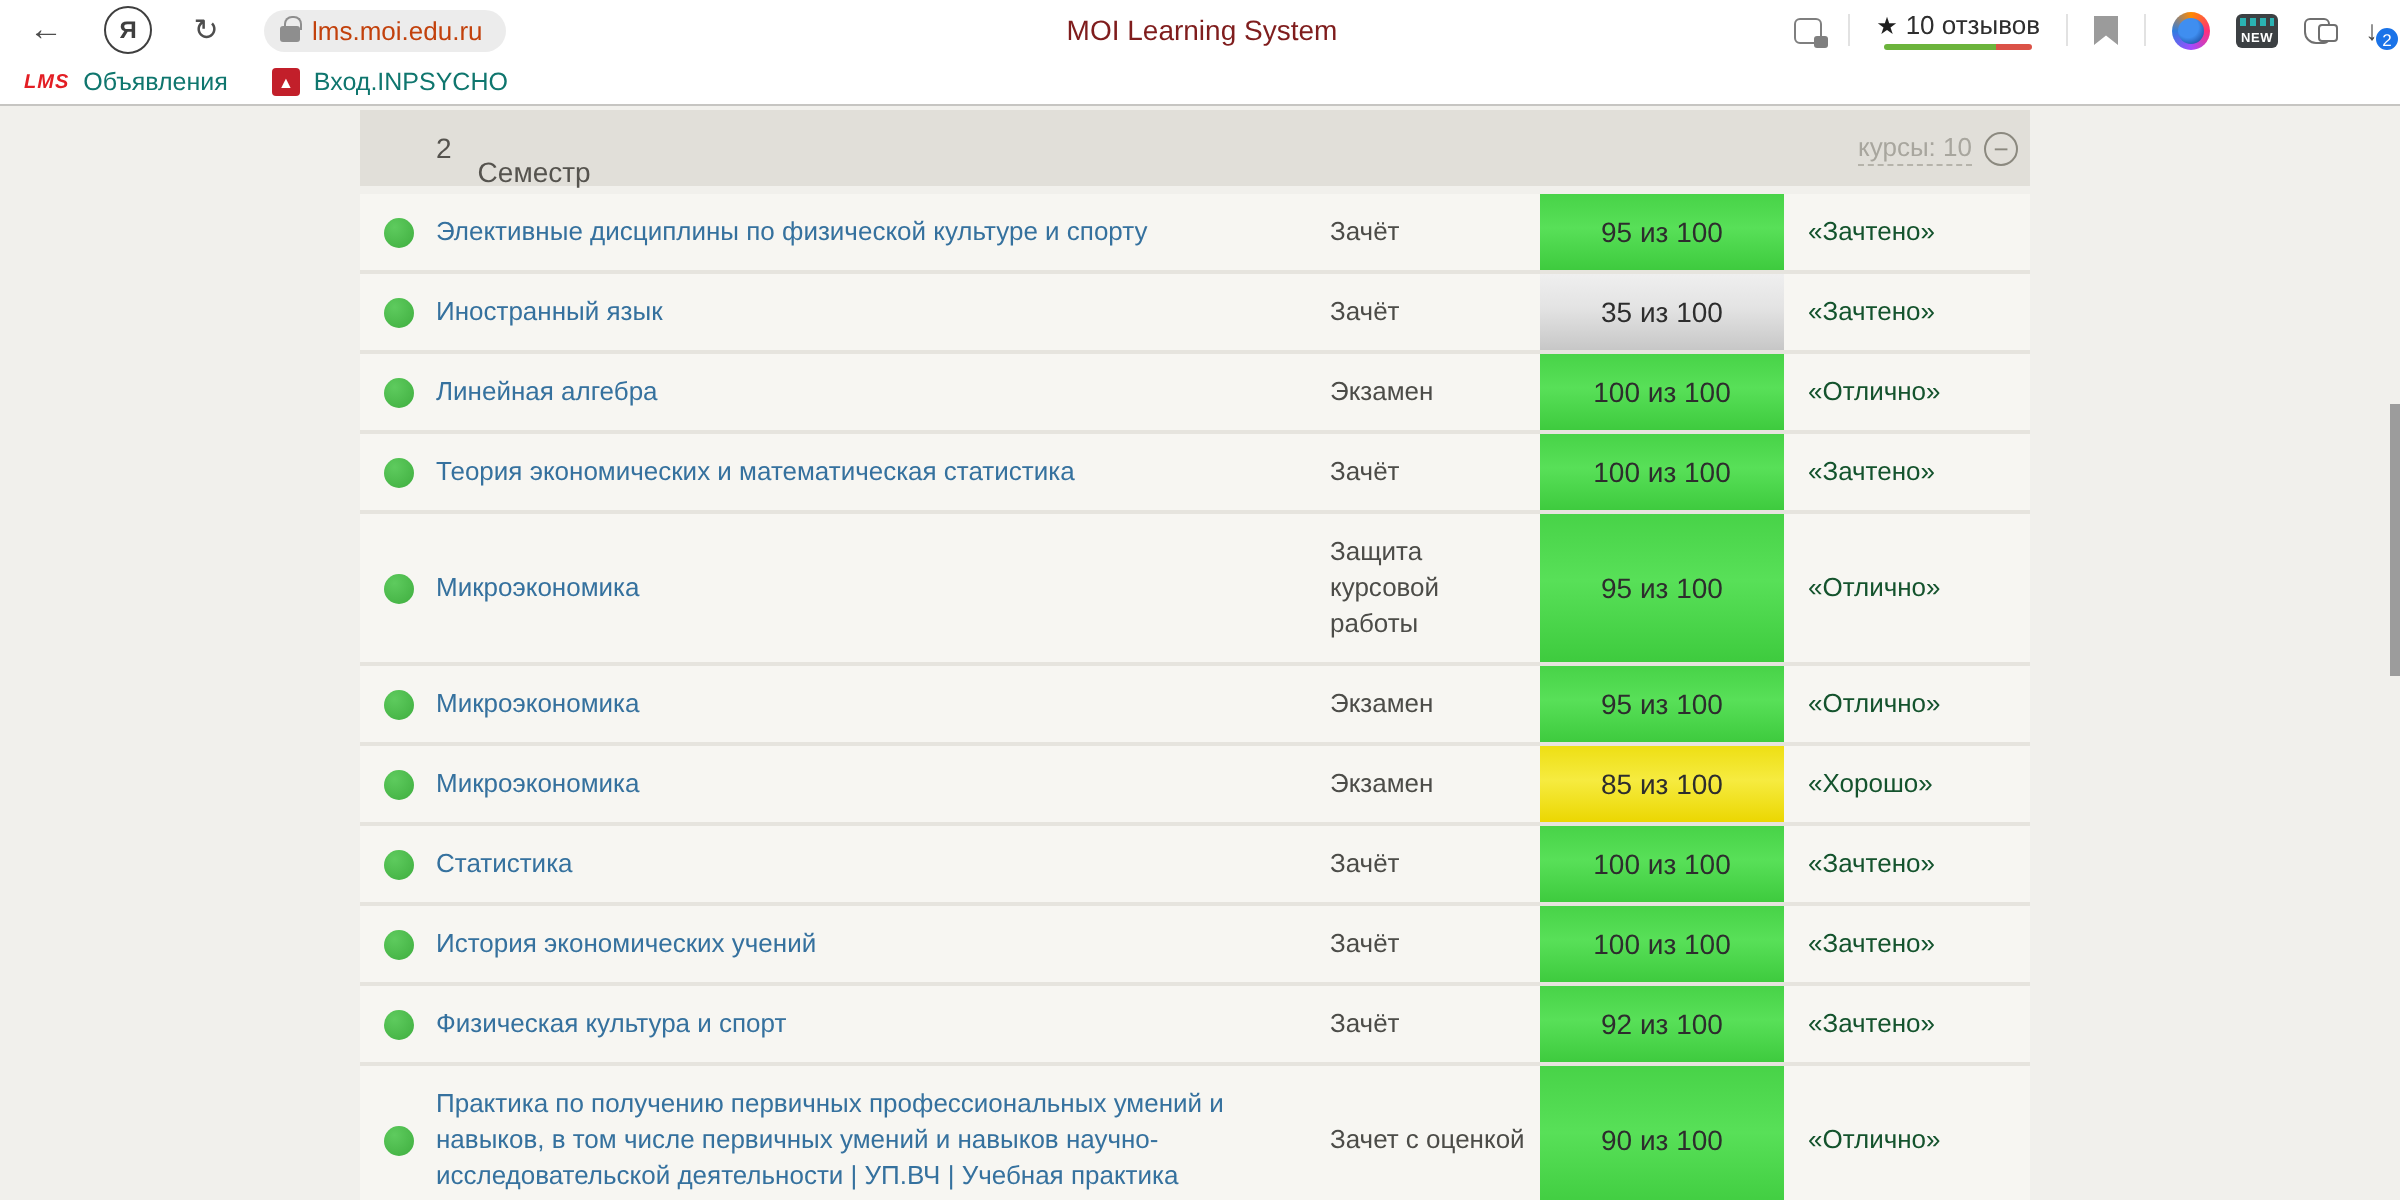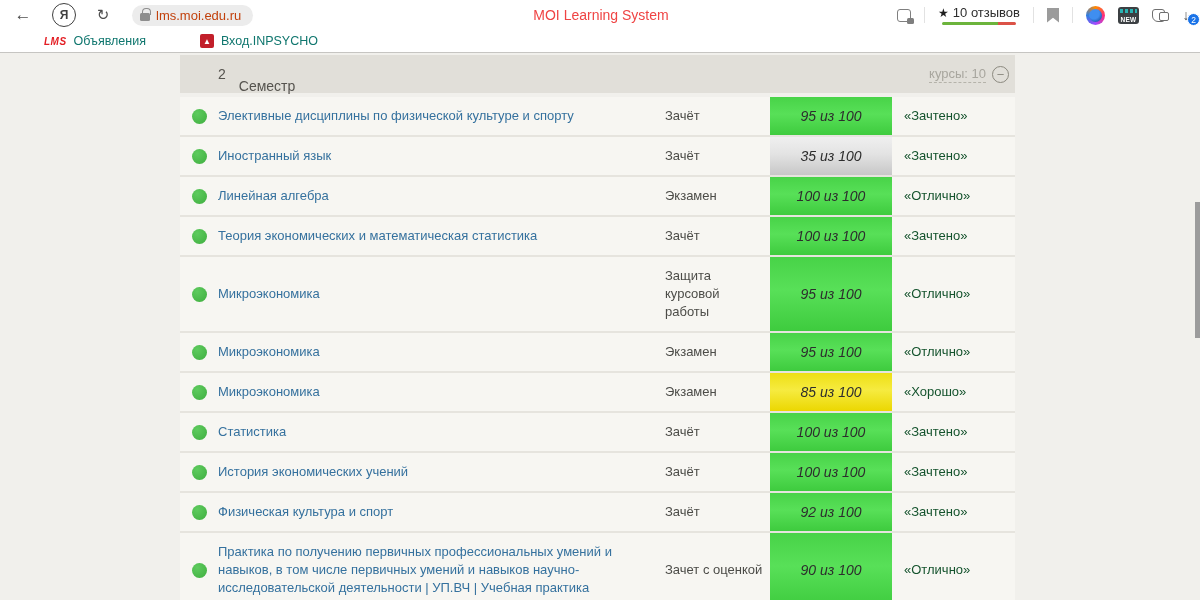--- a/index.html
+++ b/index.html
@@ -13,21 +13,21 @@
   .ya-btn { width:24px; height:24px; border:1.6px solid #3f3f3f; border-radius:50%;
             display:flex; align-items:center; justify-content:center; font-size:12px; font-weight:bold;
             color:#3f3f3f; margin:0 14px 0 16px; flex:0 0 auto; }
   .refresh-btn { font-size:15px; margin-right:16px; }
   .url-pill { height:21px; background:#ececec; border-radius:11px; display:flex; align-items:center;
               padding:0 12px 0 8px; gap:6px; flex:0 0 auto; }
   .lock { width:10px; height:8px; background:#8e8e8e; border-radius:1.5px; position:relative; margin-top:4px; }
   .lock::before { content:''; position:absolute; top:-5px; left:1.5px; width:7px; height:6px;
                   border:1.6px solid #8e8e8e; border-bottom:none; border-radius:4px 4px 0 0; }
   .url-text { font-size:13px; color:#c2410c; }
-  .page-title { position:absolute; left:2px; right:0; text-align:center; font-size:14px; color:#ef4444; pointer-events:none; }
+  .page-title { position:absolute; left:2px; right:0; text-align:center; font-size:14px; color:#7f1d1d; pointer-events:none; }
   .chrome-right { margin-left:auto; display:flex; align-items:center; gap:13px; position:relative; z-index:2; }
   .v-sep { width:1px; height:16px; background:#e2e2e2; }
   .protect-icon { width:14px; height:13px; border:1.6px solid #7f7f7f; border-radius:3px; position:relative; }
   .protect-icon::after { content:''; position:absolute; right:-4px; bottom:-3px; width:7px; height:6px;
                          background:#7f7f7f; border-radius:1.5px; }
   .reviews { display:flex; flex-direction:column; align-items:center; cursor:pointer; }
   .reviews-line { display:flex; align-items:center; gap:4px; font-size:13px; color:#2e2e2e; }
   .star-glyph { font-size:12px; color:#1f1f1f; }
   .ratio-bar { width:74px; height:3px; border-radius:2px; overflow:hidden; display:flex; margin-top:2px; }
   .ratio-green { background:#6cb43c; width:76%; }
@@ -47,21 +47,21 @@
   .panels-icon::after { content:''; position:absolute; right:-5px; top:2px; width:8px; height:7px;
                         border:1.6px solid #6f6f6f; border-radius:2px; background:#fff; }
   .download-wrap { position:relative; width:16px; height:18px; color:#4e4e4e; font-size:14px;
                    display:flex; align-items:center; justify-content:center; }
   .dl-badge { position:absolute; right:-6px; bottom:-2px; min-width:13px; height:13px; border-radius:50%;
               background:#1a73e8; color:#fff; font-size:8.5px; display:flex; align-items:center;
               justify-content:center; border:1.5px solid #fff; }
 
   
   .bookmarks-bar { height:22px; background:#fff; display:flex; align-items:center; gap:22px; padding:0 12px; }
-  .bm-item { display:flex; align-items:center; gap:7px; cursor:pointer;margin-left:32px; }
+  .bm-item { display:flex; align-items:center; gap:7px; cursor:pointer; }
   .bm-label { font-size:12.5px; color:#0f766e; }
   .lms-logo { color:#e31e24; font-size:10px; font-weight:bold; font-style:italic; letter-spacing:.5px; }
   .red-fav { width:14px; height:14px; background:#c21f2a; border-radius:2px; display:flex;
              align-items:center; justify-content:center; color:#fff; font-size:8px; }
   .chrome-divider { height:1px; background:#c6c5c2; }
 
   
   .page { height:547px; background:#f1f0ec; position:relative; }
   .content { position:absolute; left:180px; top:0; width:835px; }
 
@@ -79,21 +79,21 @@
 
   .row { background:#f7f6f2; border-bottom:2px solid #e6e4de; display:flex; align-items:center; }
   .row:last-child { border-bottom:none; }
   .cell-dot { flex:0 0 38px; display:flex; justify-content:center; align-self:center; }
   .dot { width:15px; height:15px; border-radius:50%;
          background:radial-gradient(circle at 35% 30%, #5ecb5e, #3fae3f); }
   .cell-course { flex:0 0 440px; padding:10px 14px 10px 0; font-size:13px; line-height:18px;
                  color:#35719e; cursor:pointer; }
   .cell-type { flex:0 0 112px; padding:10px 6px 10px 7px; font-size:13px; line-height:18px; color:#4c4c48; }
   .cell-score { flex:0 0 122px; align-self:stretch; display:flex; align-items:center;
-                justify-content:center; font-size:14px; color:#2d2d2d; min-height:36px;font-style:italic; }
+                justify-content:center; font-size:14px; color:#2d2d2d; min-height:36px; }
   .score-green { background:linear-gradient(180deg,#48d348 0%,#58e058 45%,#3ecb3e 100%); }
   .score-silver { background:linear-gradient(180deg,#efefef 0%,#e3e3e3 45%,#c7c7c7 100%); }
   .score-yellow { background:linear-gradient(180deg,#eedf14 0%,#f6eb40 45%,#ebd701 100%); }
   .cell-grade { flex:1 1 auto; padding:10px 0 10px 12px; font-size:13px; line-height:18px; color:#14532d; }
 
   .scroll-thumb { position:absolute; right:0; top:149px; width:5px; height:136px; background:#9c9c9c; }
 </style>
 </head>
 <body>
 

